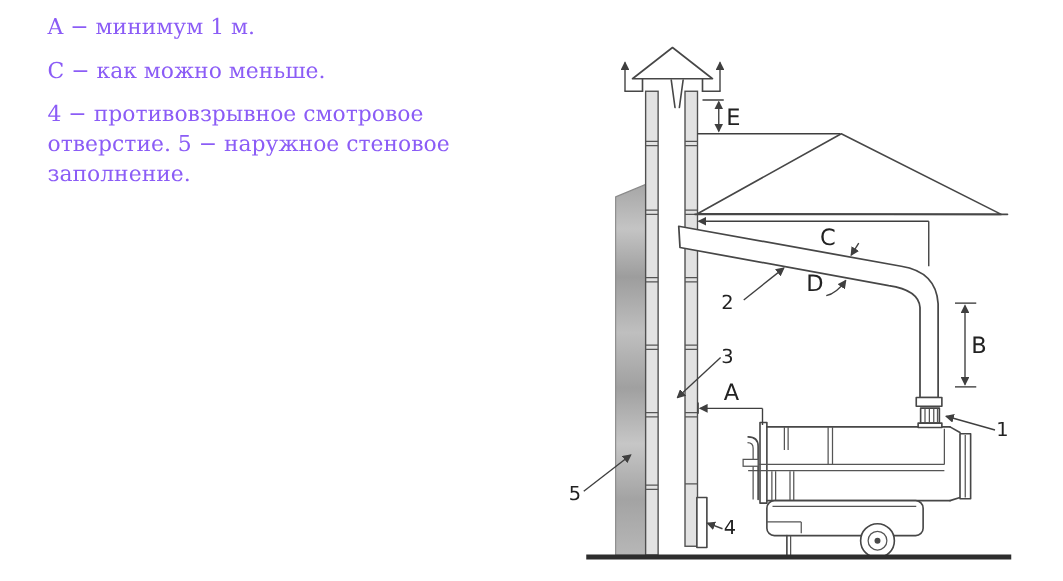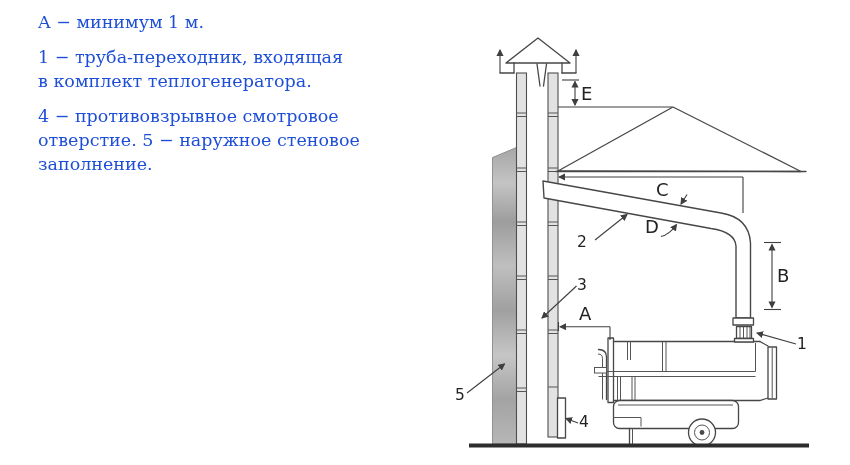--- a/index.html
+++ b/index.html
@@ -3,21 +3,21 @@
 <meta charset="utf-8">
 <style>
   html,body{margin:0;padding:0;}
   body{
     width:850px;height:465px;position:relative;overflow:hidden;
     background:#ffffff;
     font-family:"DejaVu Serif", serif;
   }
   .legend{
     position:absolute;left:38px;top:10px;width:400px;
-    color:#1d4ed8;
+    color:#8b5cf6;
   }
   .legend p{
     margin:0 0 11px 0;
     font-size:17.5px;line-height:24px;
     white-space:pre-line;
   }
   .diagram-wrap{
     position:absolute;left:425px;top:0;width:425px;height:465px;
   }
   svg{display:block;}
@@ -28,22 +28,21 @@
   .rail{fill:#e2e2e2;stroke:#4f4f4f;stroke-width:1.1;}
   .ground{stroke:#2d2d2d;stroke-width:4;}
   .lbl{font-family:"DejaVu Sans", sans-serif;font-size:18px;fill:#222222;}
   .num{font-family:"DejaVu Sans", sans-serif;font-size:15.5px;fill:#222222;}
 </style>
 </head>
 <body>
 
 <div class="legend">
   <p>A − минимум 1 м.</p>
-  <p>1 − труба-переходник, входящая
-в комплект теплогенератора.</p>
+  <p>C − как можно меньше.</p>
   <p>4 − противовзрывное смотровое
 отверстие. 5 − наружное стеновое
 заполнение.</p>
 </div>
 
 <div class="diagram-wrap">
 <svg width="425" height="465" viewBox="425 0 425 465">
   <defs>
     <marker id="arr" viewBox="0 0 10 10" refX="8.5" refY="5" markerWidth="6.5" markerHeight="6.5" orient="auto-start-reverse">
       <path d="M0,0 L10,5 L0,10 Z" fill="#3f3f3f"></path>

